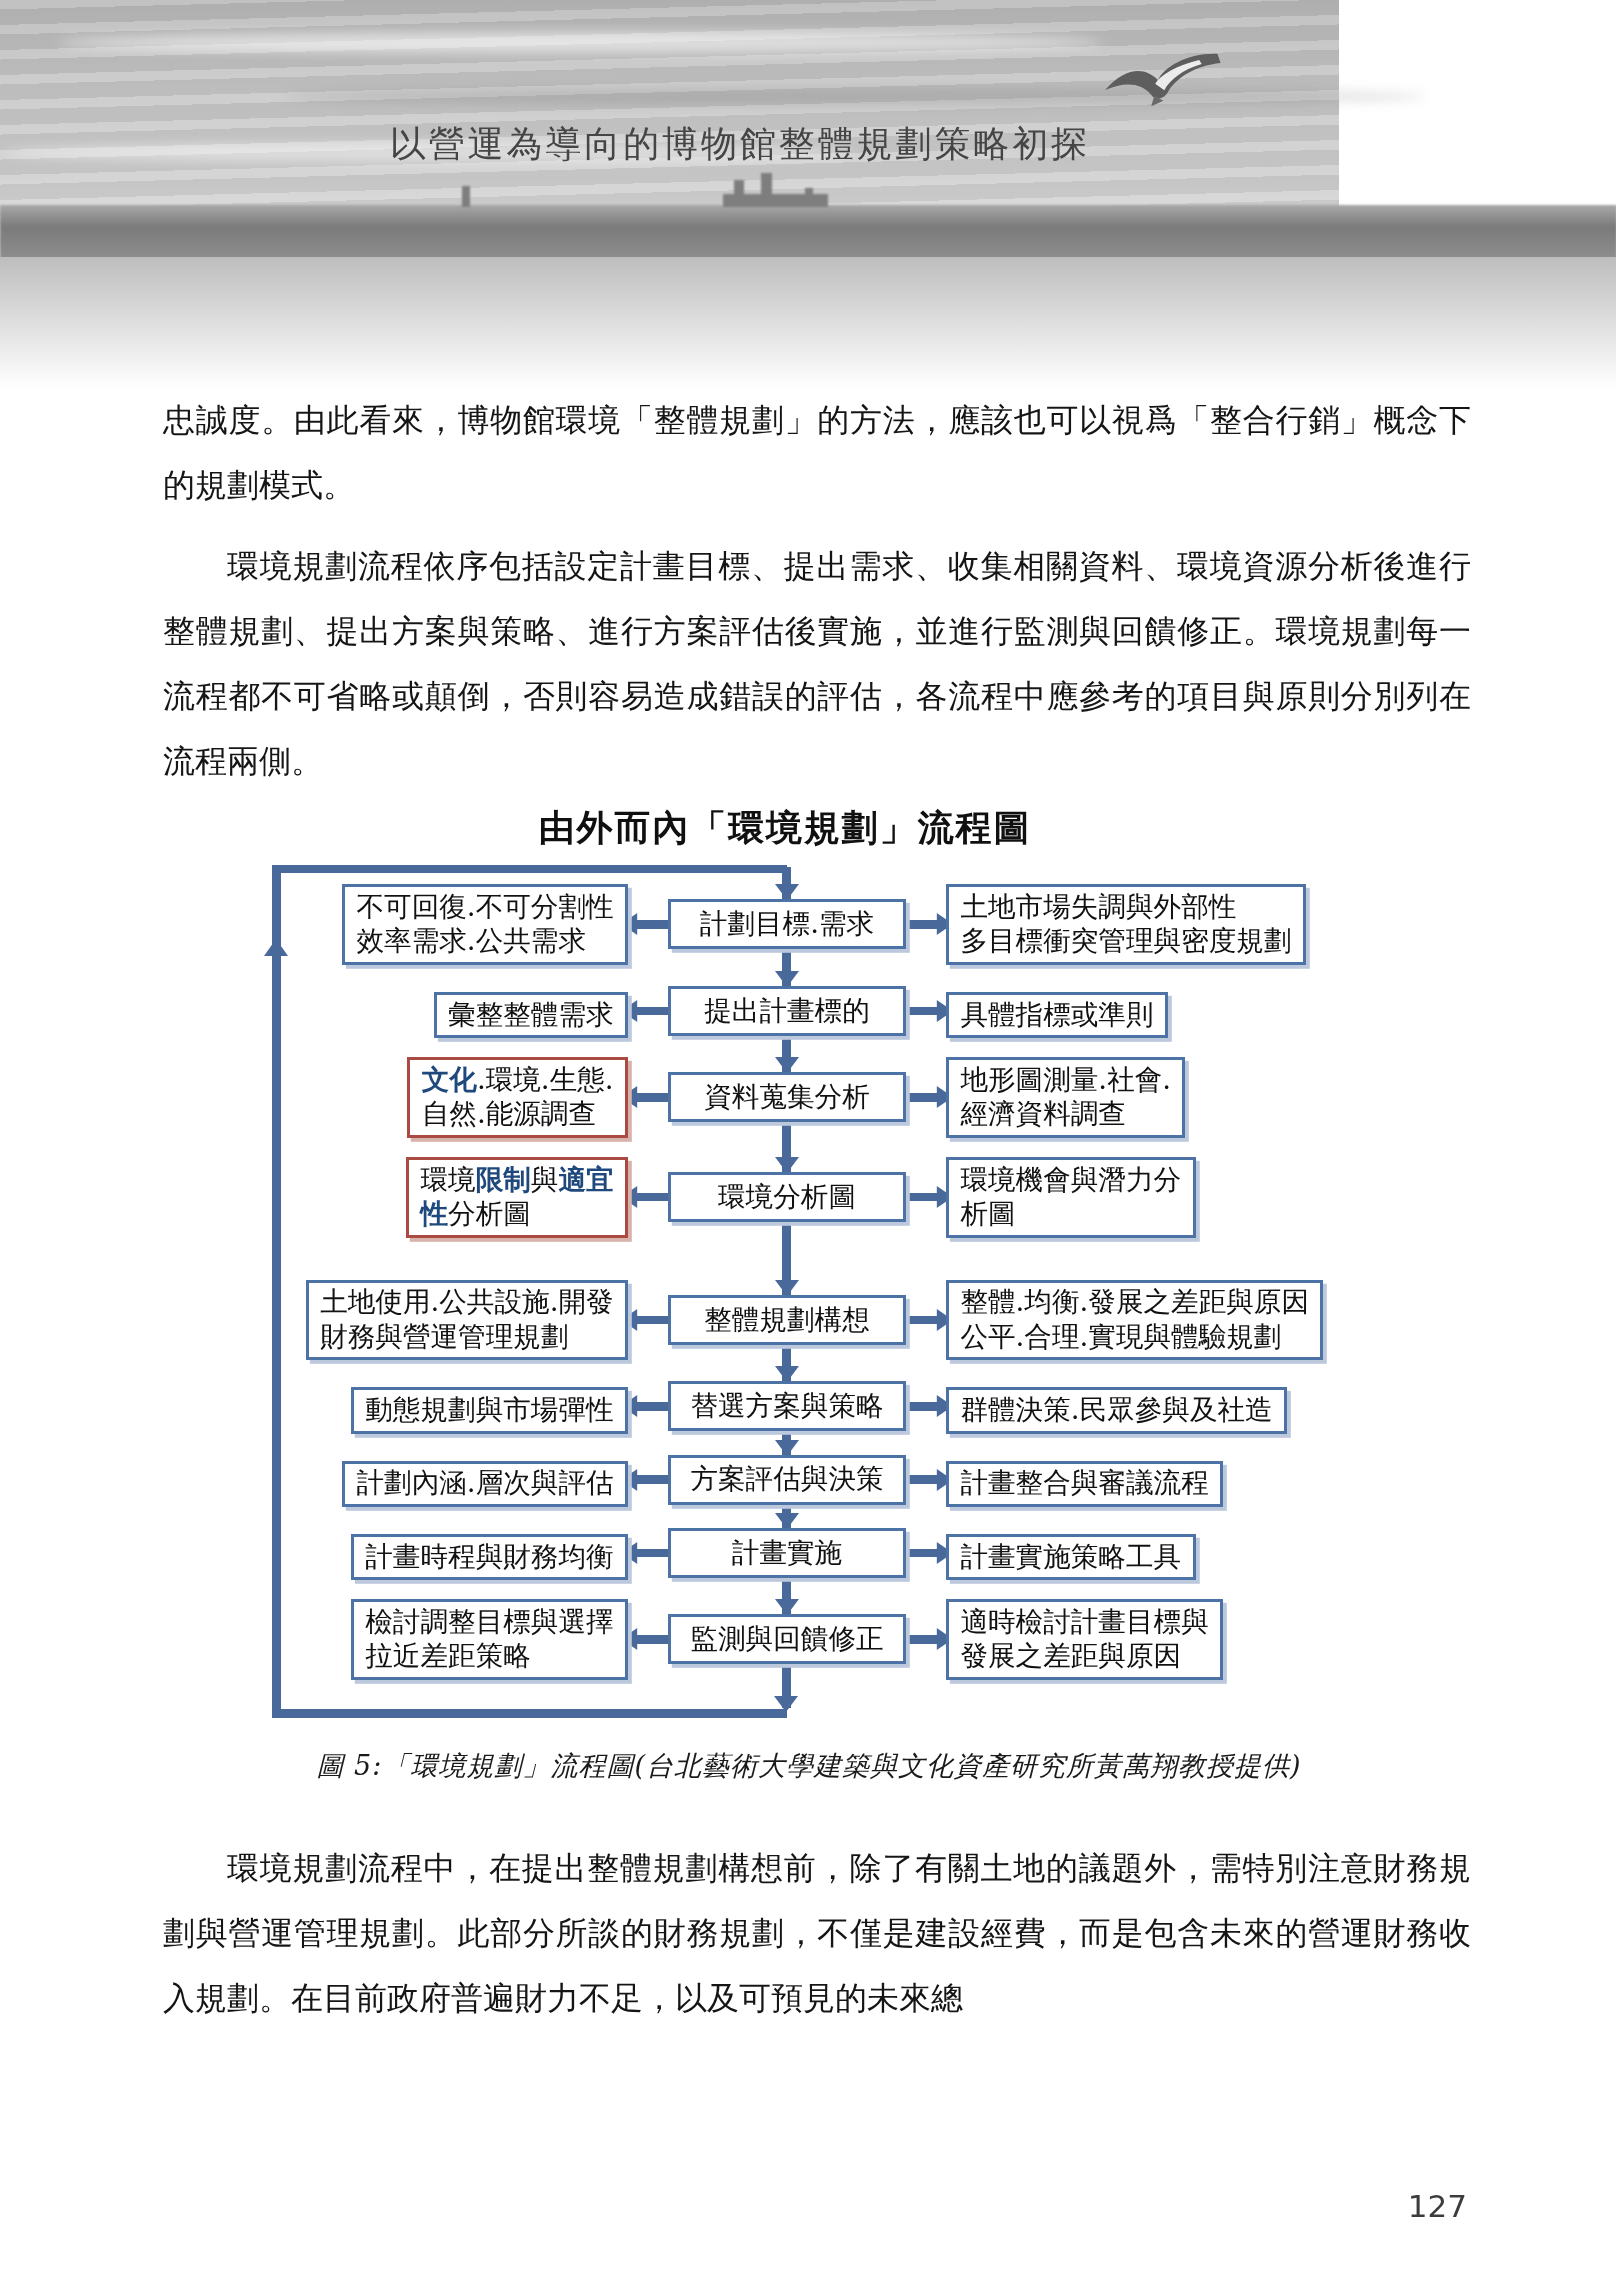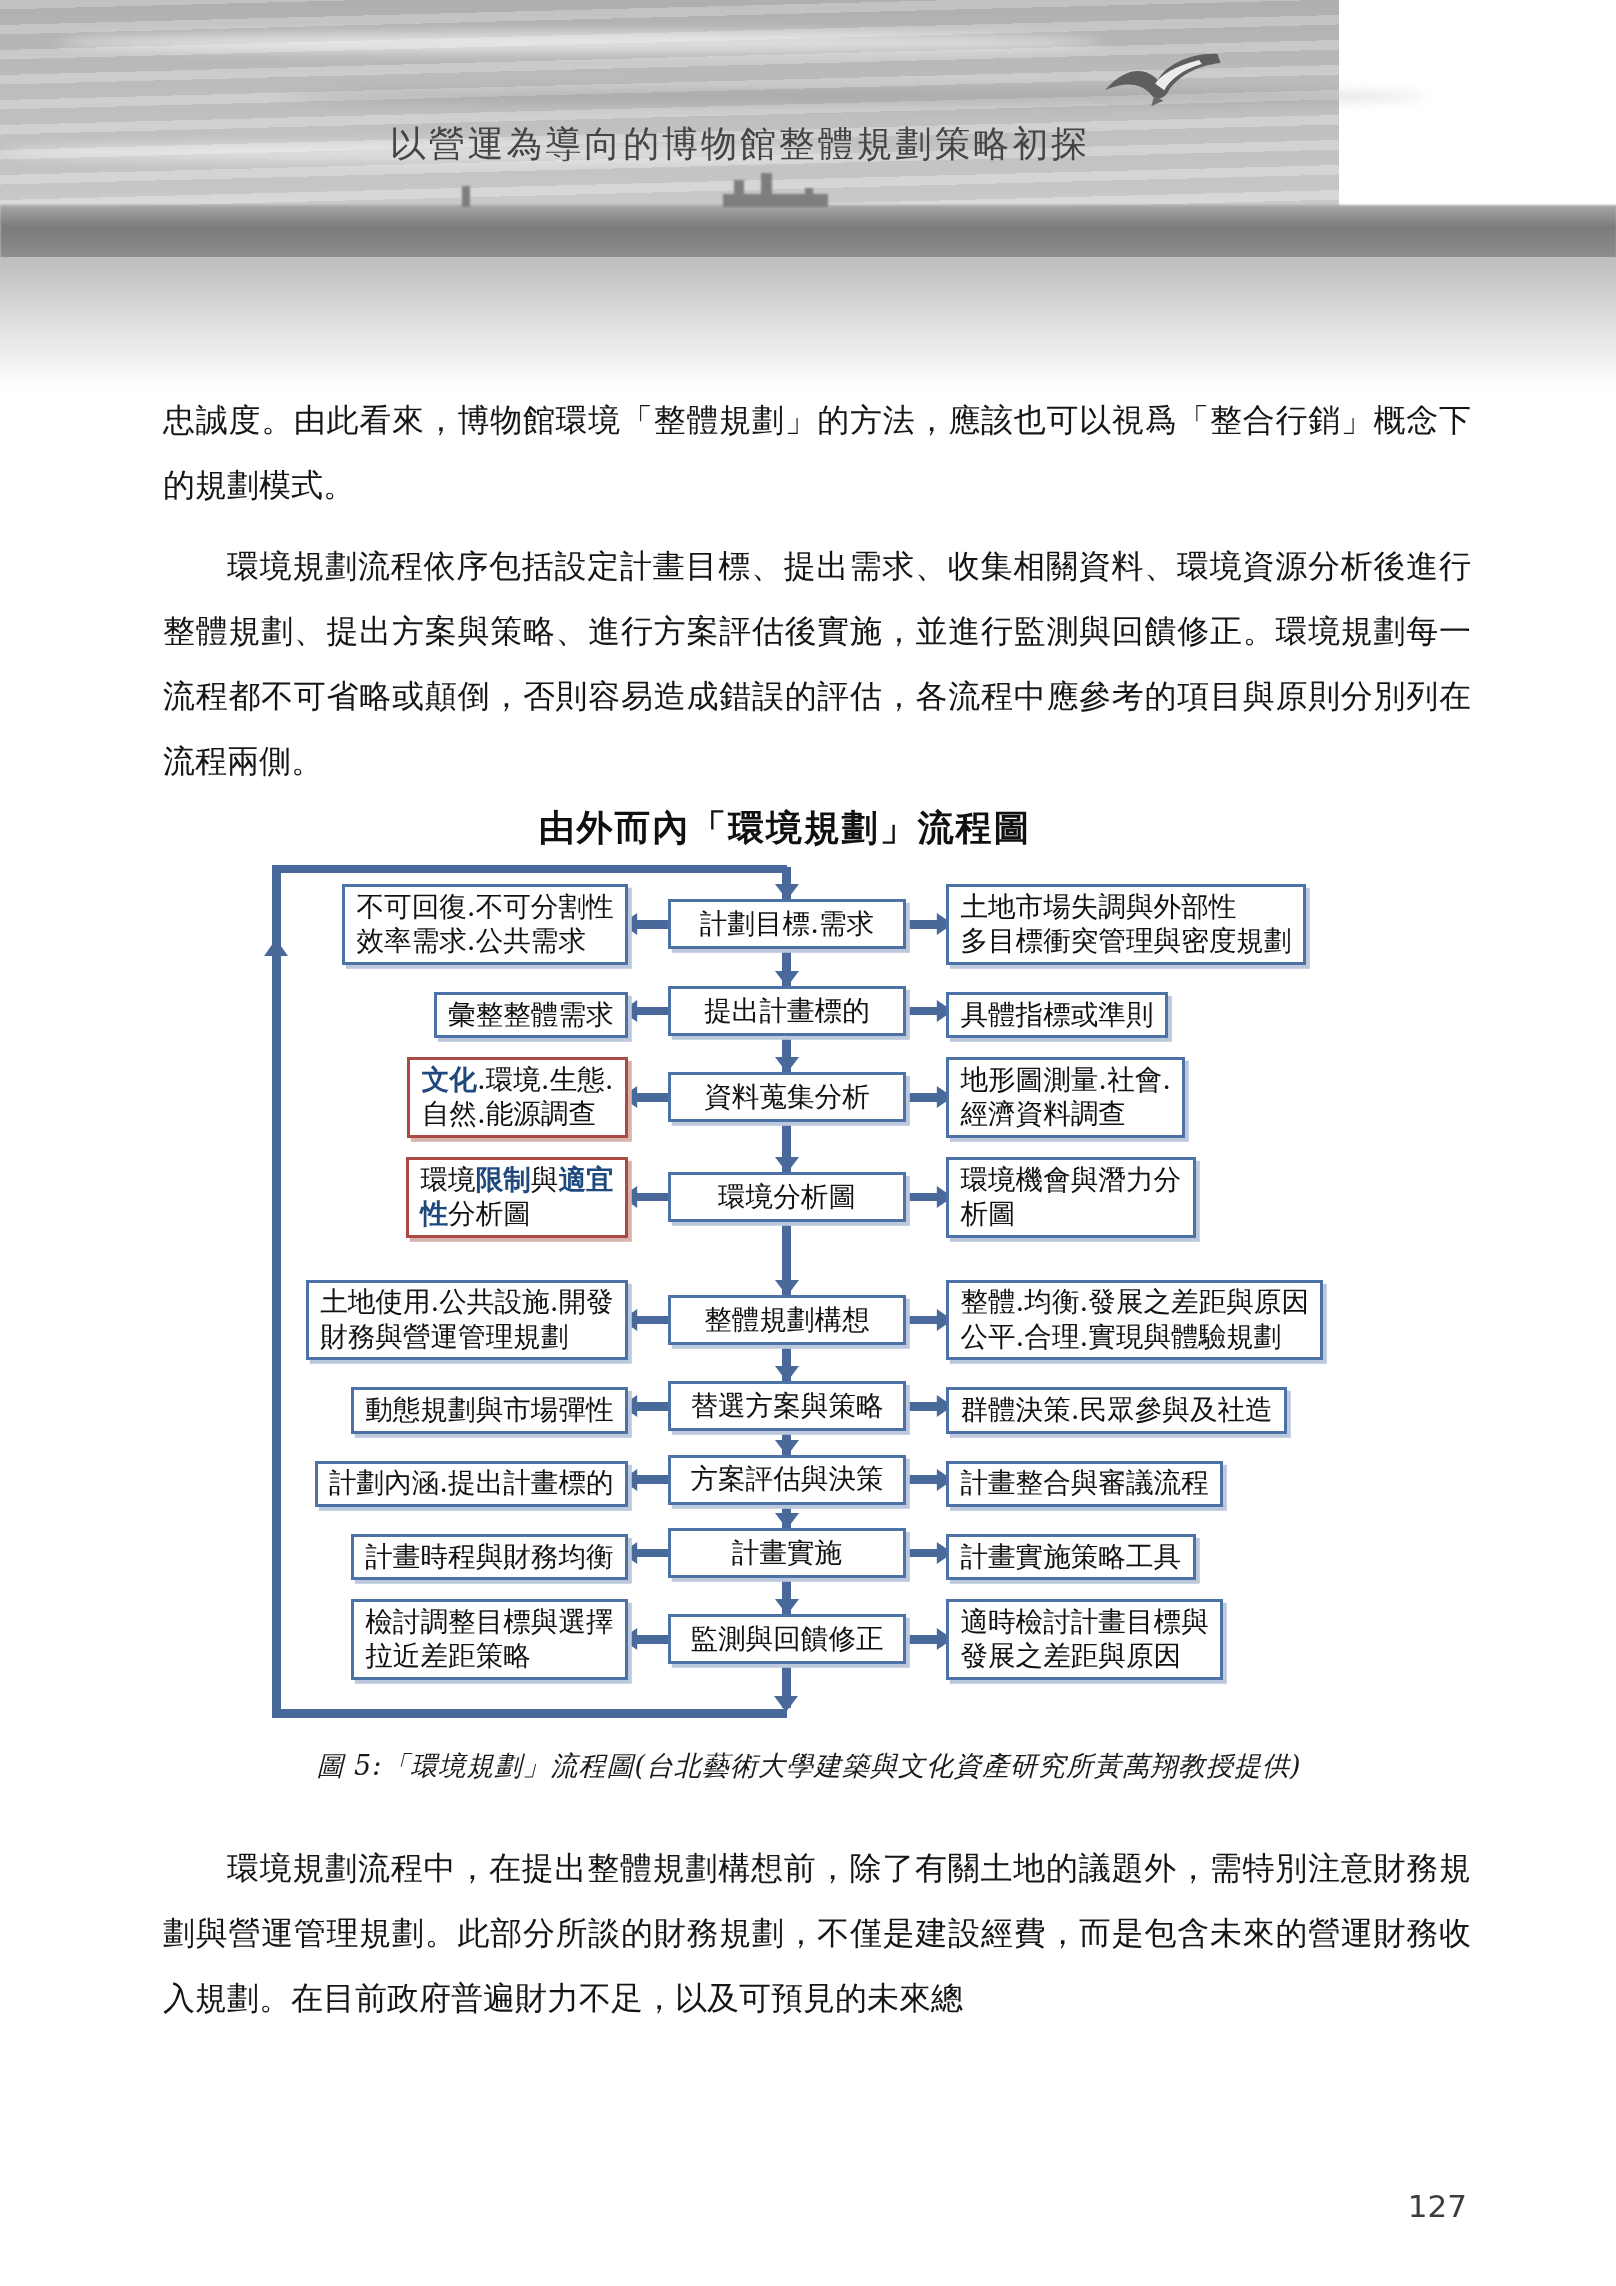--- a/index.html
+++ b/index.html
@@ -201,21 +201,21 @@
           </div>
           <div class="ha toleft"></div>
           <div class="cbox">替選方案與策略</div>
           <div class="ha toright"></div>
           <div class="fc-cell-right">
             <div class="sbox single"><span>群體決策.民眾參與及社造</span></div>
           </div>
         </div>
         <div class="fc-row">
           <div class="fc-cell-left">
-            <div class="sbox single"><span>計劃內涵.提出計畫標的</span></div>
+            <div class="sbox single"><span>計劃內涵.層次與評估</span></div>
           </div>
           <div class="ha toleft"></div>
           <div class="cbox">方案評估與決策</div>
           <div class="ha toright"></div>
           <div class="fc-cell-right">
             <div class="sbox single"><span>計畫整合與審議流程</span></div>
           </div>
         </div>
         <div class="fc-row">
           <div class="fc-cell-left">

